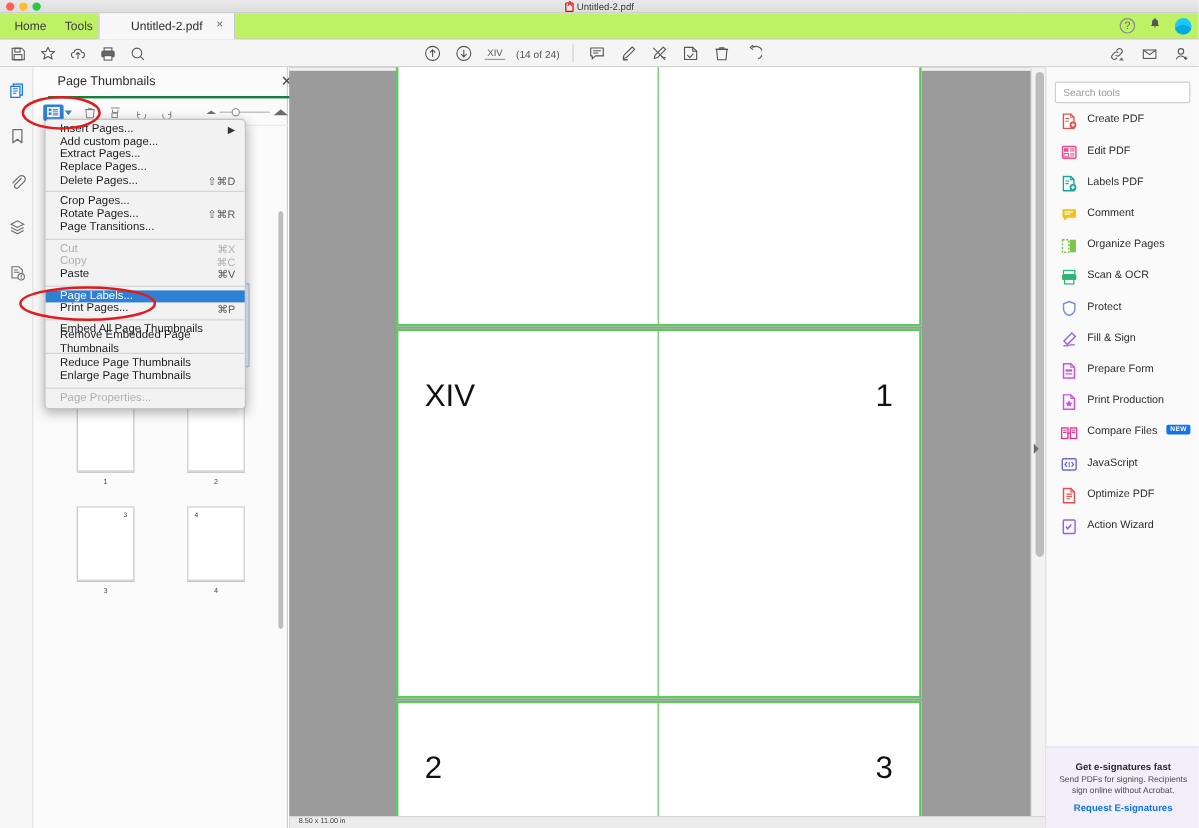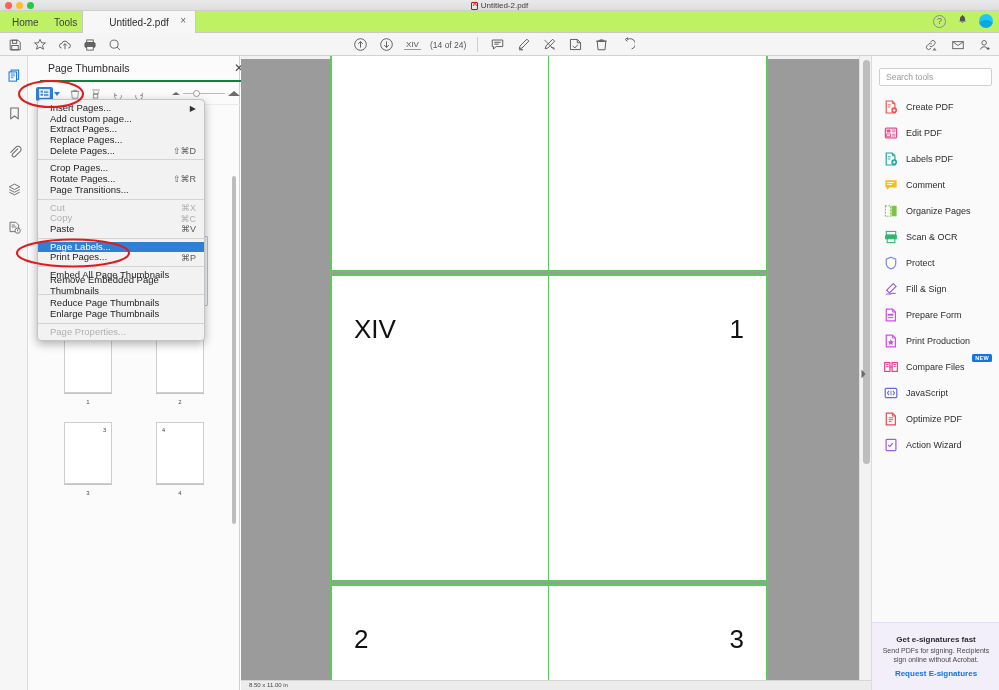--- a/index.html
+++ b/index.html
@@ -184,21 +184,21 @@
     position: absolute; left: 871px; top: 56px; width: 128px; height: 634px;
     background: #fafafa; border-left: 1px solid #dcdcdc;
   }
   .searchtools {
     margin: 12px 7px 0 7px; height: 18px; background: #fff; border: 1px solid #cfcfcf;
     border-radius: 2px; display: flex; align-items: center; padding: 0 6px;
     font-size: 8.5px; color: #9a9a9a;
   }
   .toollist { margin-top: 8px; }
   .toolrow {
-    height: 26px; display: flex; align-items: center; padding-left: 12px; gap: 8px; position: relative;
+    height: 26px; display: flex; padding-left: 12px; gap: 8px; position: relative;
   }
   .toolrow .label { font-size: 9px; color: #2c2c2c; }
   .tico { width: 14px; height: 14px; display:flex; align-items:center; justify-content:center; }
   .badge-new {
     position: absolute; right: 7px; top: 0px; background: #1473e6; color: #fff;
     font-size: 5.5px; font-weight: bold; padding: 1px 3px; border-radius: 1.5px; letter-spacing: .3px;
   }
   .promo {
     position: absolute; left: 0; bottom: 0; width: 128px; height: 68px;
     background: #f3effa; border-top: 1px solid #e3dcf0;

